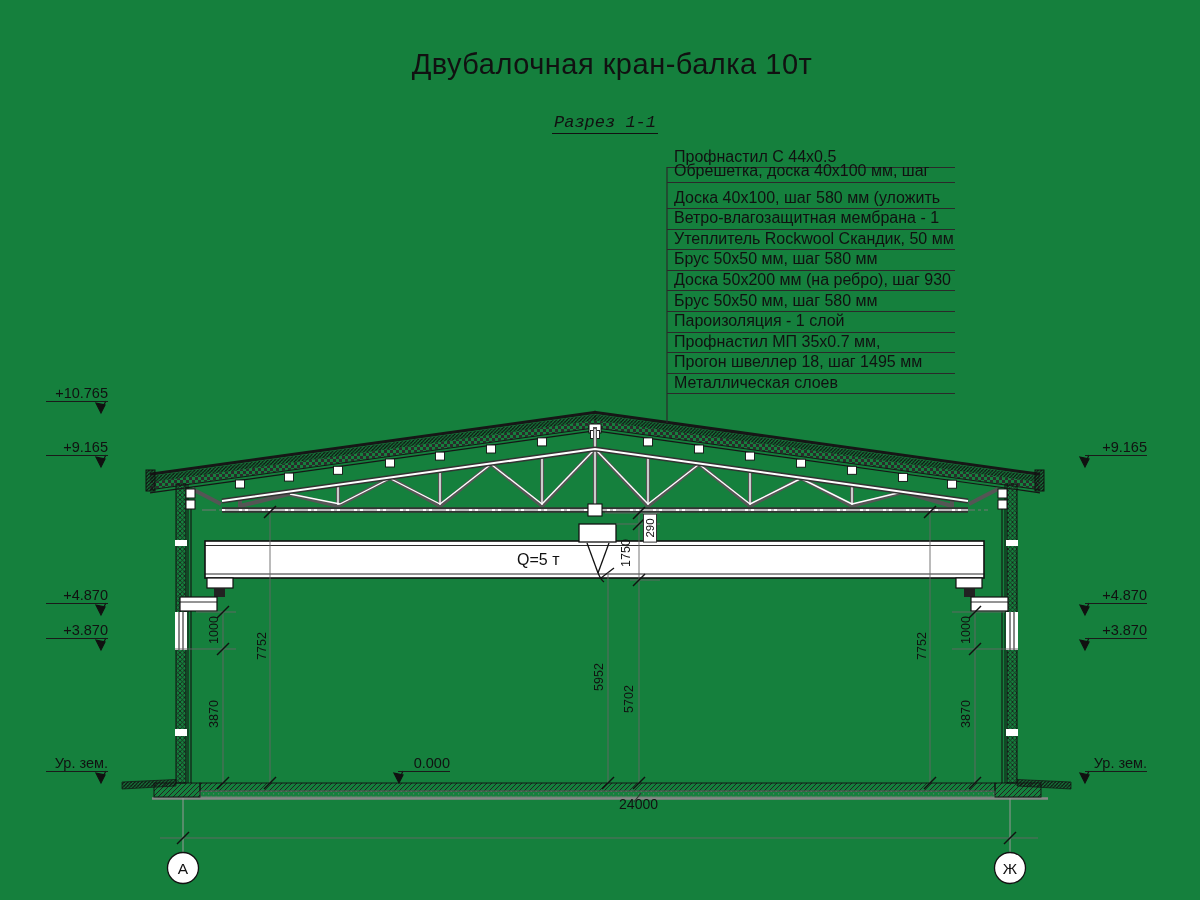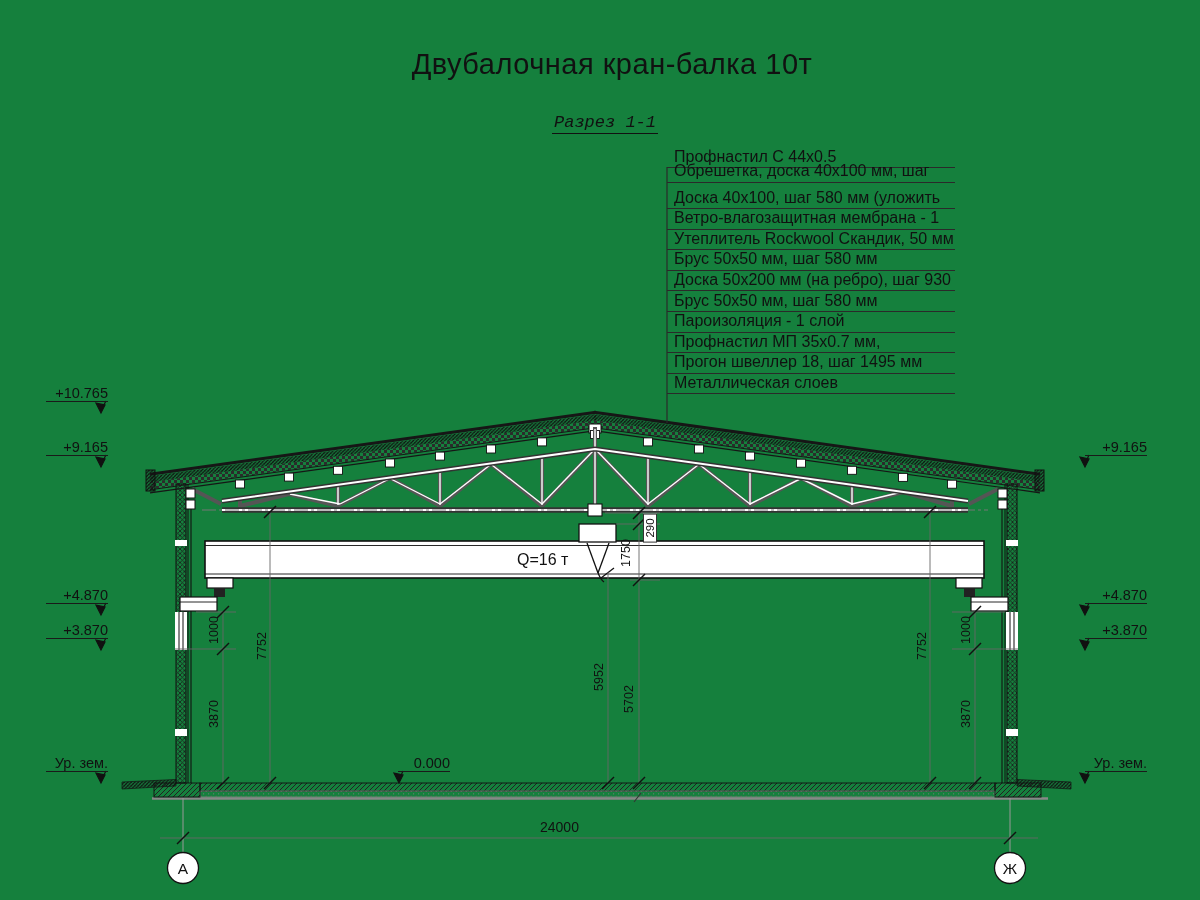--- a/index.html
+++ b/index.html
@@ -308,19 +308,19 @@
   <div class="vtext" style="left:922px;top:646px">7752</div>
   <div class="vtext" style="left:214px;top:630px">1000</div>
   <div class="vtext" style="left:966px;top:630px">1000</div>
   <div class="vtext" style="left:214px;top:714px">3870</div>
   <div class="vtext" style="left:966px;top:714px">3870</div>
   <div class="vtext boxed" style="left:650px;top:528px">290</div>
   <div class="vtext" style="left:626px;top:553px">1750</div>
   <div class="vtext" style="left:599px;top:677px">5952</div>
   <div class="vtext" style="left:629px;top:699px">5702</div>
 
-  <div class="hdim" style="left:540px;top:819px;width:118px;text-align:left;position:absolute">24000</div>
-  <div class="qlabel" style="left:517px;top:551px">Q=16 т</div>
+  <div class="hdim" style="left:540px;top:796px;width:118px;text-align:right;position:absolute">24000</div>
+  <div class="qlabel" style="left:517px;top:551px">Q=5 т</div>
 
   <div class="bubble-label" style="left:183px;top:869px">А</div>
   <div class="bubble-label" style="left:1010px;top:869px">Ж</div>
 
 </div>
 
 </body></html>

